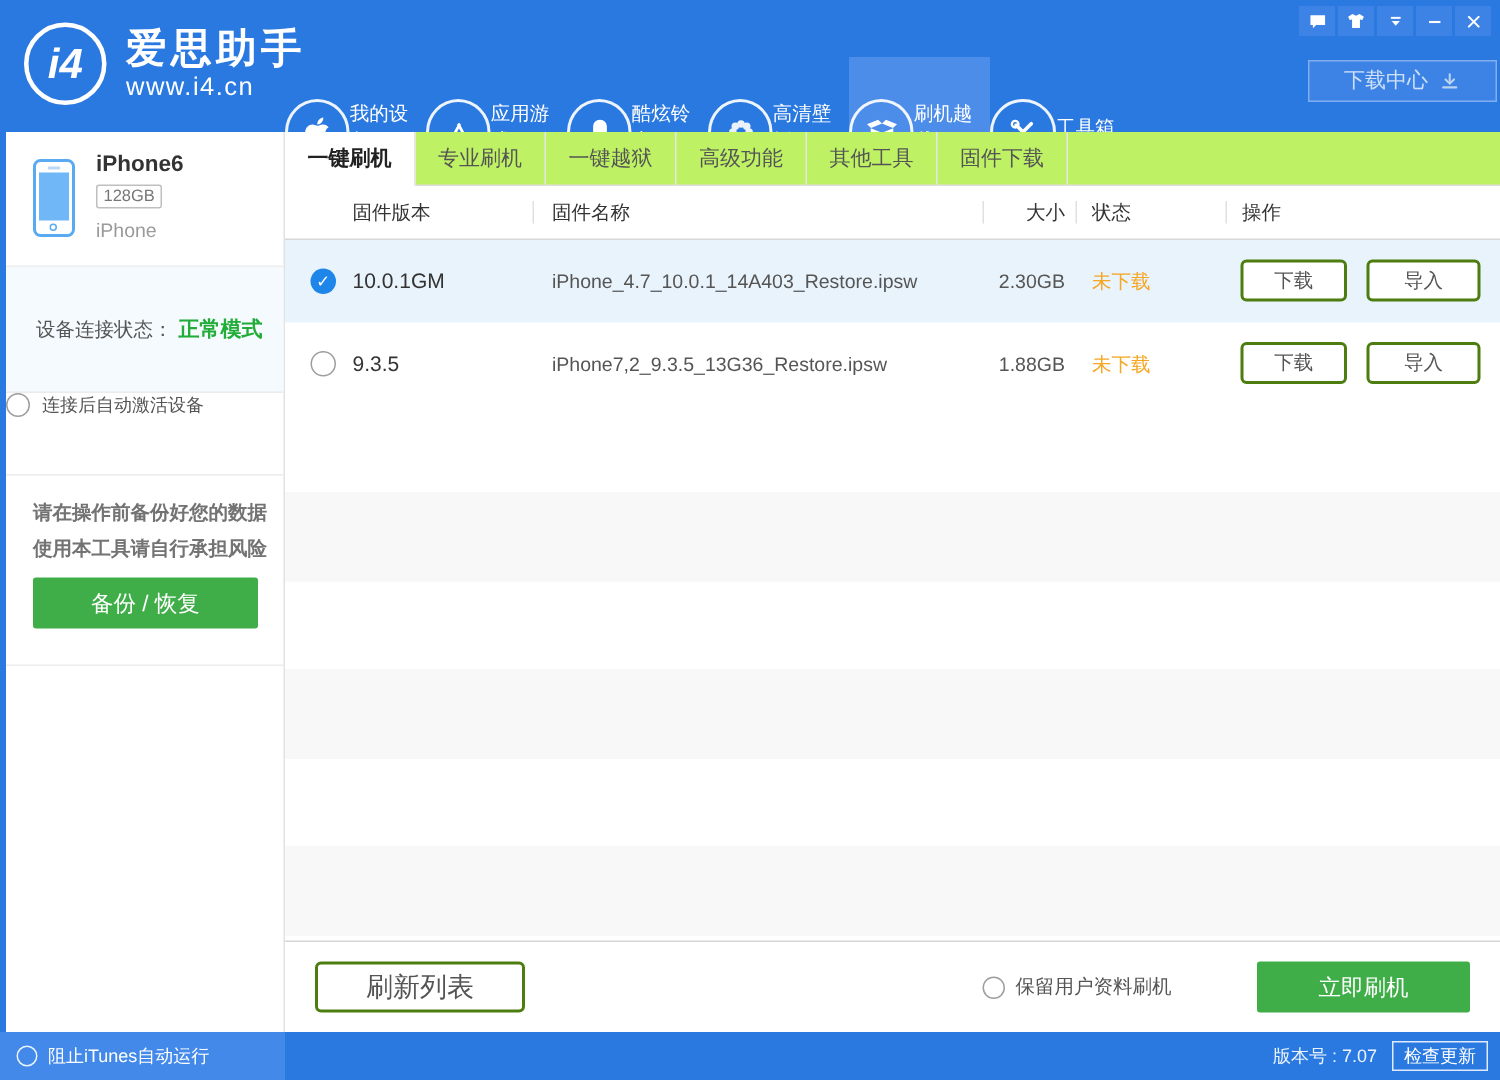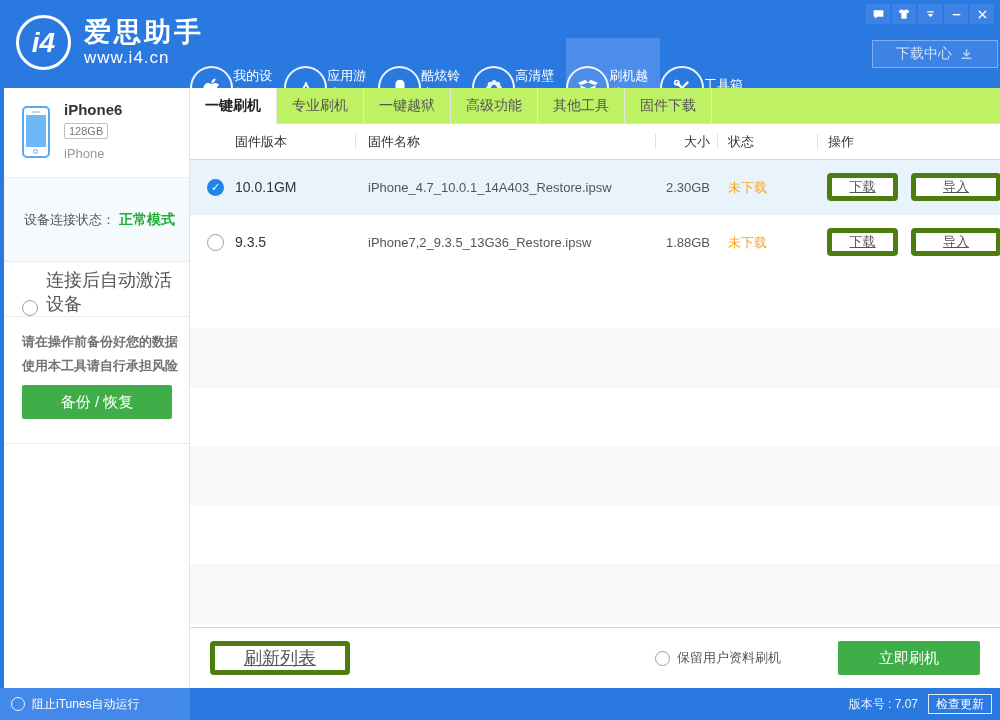--- a/index.html
+++ b/index.html
@@ -39,22 +39,22 @@
   .phone-screen { position:absolute; left:2px; right:2px; top:7px; bottom:9px; background:#6FB7F6; }
   .phone-dot { position:absolute; left:50%; bottom:2px; margin-left:-3px; width:5px; height:5px;
     border:1px solid #5AAAF2; border-radius:50%; }
   .device-name { position:absolute; left:60px; top:13px; font-size:15px; font-weight:bold; color:#333; }
   .device-cap { position:absolute; left:60px; top:35px; font-size:11px; color:#777;
     border:1px solid #BFBFBF; border-radius:2px; padding:1px 4px; }
   .device-model { position:absolute; left:60px; top:58px; font-size:13px; color:#9A9A9A; }
   .status-sec { height:84px; background:#F4FAFE; border-bottom:1px solid #ECECEC;
     display:flex; align-items:center; padding-left:20px; font-size:13px; color:#555; }
   .status-value { color:#22AC38; font-weight:bold; font-size:14px; margin-left:4px; }
-  .auto-sec { height:55px; border-bottom:1px solid #ECECEC; display:flex; align-items:flex-end;
-    padding-left:18px; gap:8px; font-size:18px; color:#555; }
+  .auto-sec { height:55px; border-bottom:1px solid #ECECEC; display:flex; align-items:flex-start;
+    padding-left:0; gap:8px; font-size:12px; color:#555; }
   .warn-sec { height:127px; border-bottom:1px solid #ECECEC; position:relative; padding:13px 0 0 18px; }
   .warn-line { font-size:13px; color:#737373; line-height:24px;font-weight:bold; }
   .backup-btn { position:absolute; left:18px; top:68px; width:150px; height:34px; background:#3FAE49;
     color:#fff; font-size:15px; border-radius:2px; display:flex; align-items:center; justify-content:center; cursor:pointer; }
   .radio { width:16px; height:16px; border:1px solid #9E9E9E; border-radius:50%; background:#fff; flex-shrink:0; cursor:pointer; }
   
   .main { position:absolute; left:190px; top:88px; width:810px; height:600px; background:#fff; }
   .tabbar { height:36px; background:#bef264; border-bottom:1px solid #DEDEDE; display:flex; }
   .tab { width:87px; height:35px; line-height:35px; text-align:center; font-size:14px; color:#555;
     border-right:1px solid #E6E6E6; cursor:pointer; }
@@ -66,24 +66,24 @@
   .row.selected { background:#E9F3FC; }
   .row-radio { position:absolute; left:17px; top:19px; width:17px; height:17px;
     border:1px solid #9E9E9E; border-radius:50%; background:#fff; cursor:pointer; }
   .row-radio.checked { background:#1E86E8; border:none; }
   .row-radio.checked::after { content:"✓"; color:#fff; font-size:11px; font-weight:bold;
     display:flex; align-items:center; justify-content:center; width:17px; height:17px; }
   .cell-version { position:absolute; left:45px; line-height:55px; font-size:14px; color:#333; }
   .cell-name { position:absolute; left:178px; line-height:55px; }
   .cell-size { position:absolute; right:290px; line-height:55px; }
   .cell-status { position:absolute; left:538px; line-height:55px; color:#F5A623; }
-  .gbtn { background:#fff; border:5px solid #4d7c0f; border-radius:4px; font-size:13px; color:#555;
-    display:flex; align-items:center; justify-content:center; cursor:pointer;text-decoration:underline; }
+  .gbtn { background:#fff; border:2px solid #4d7c0f; border-radius:4px; font-size:13px; color:#555;
+    display:flex; align-items:center; justify-content:center; cursor:pointer; }
   .btn-dl { position:absolute; left:637px; top:13px; width:71px; height:28px; }
-  .btn-im { position:absolute; left:721px; top:13px; width:90px; height:28px; }
+  .btn-im { position:absolute; left:721px; top:13px; width:76px; height:28px; }
   .stripes { height:357px; background:repeating-linear-gradient(to bottom, #fff 0 58px, #F8F8F8 58px 118px); }
   .action-bar { position:absolute; left:0; bottom:0; width:810px; height:61px;
     background:#fff; border-top:1px solid #D6D6D6; }
   .refresh-btn { position:absolute; left:20px; top:13px; width:140px; height:34px; font-size:18px; }
   .keep-group { position:absolute; left:465px; top:0; height:60px; display:flex; align-items:center; gap:7px;
     font-size:13px; color:#555; }
   .keep-group .radio { width:15px; height:15px; }
   .flash-btn { position:absolute; right:20px; top:13px; width:142px; height:34px; background:#3FAE49;
     color:#fff; font-size:15px; border-radius:2px; display:flex; align-items:center; justify-content:center; cursor:pointer; }
   

